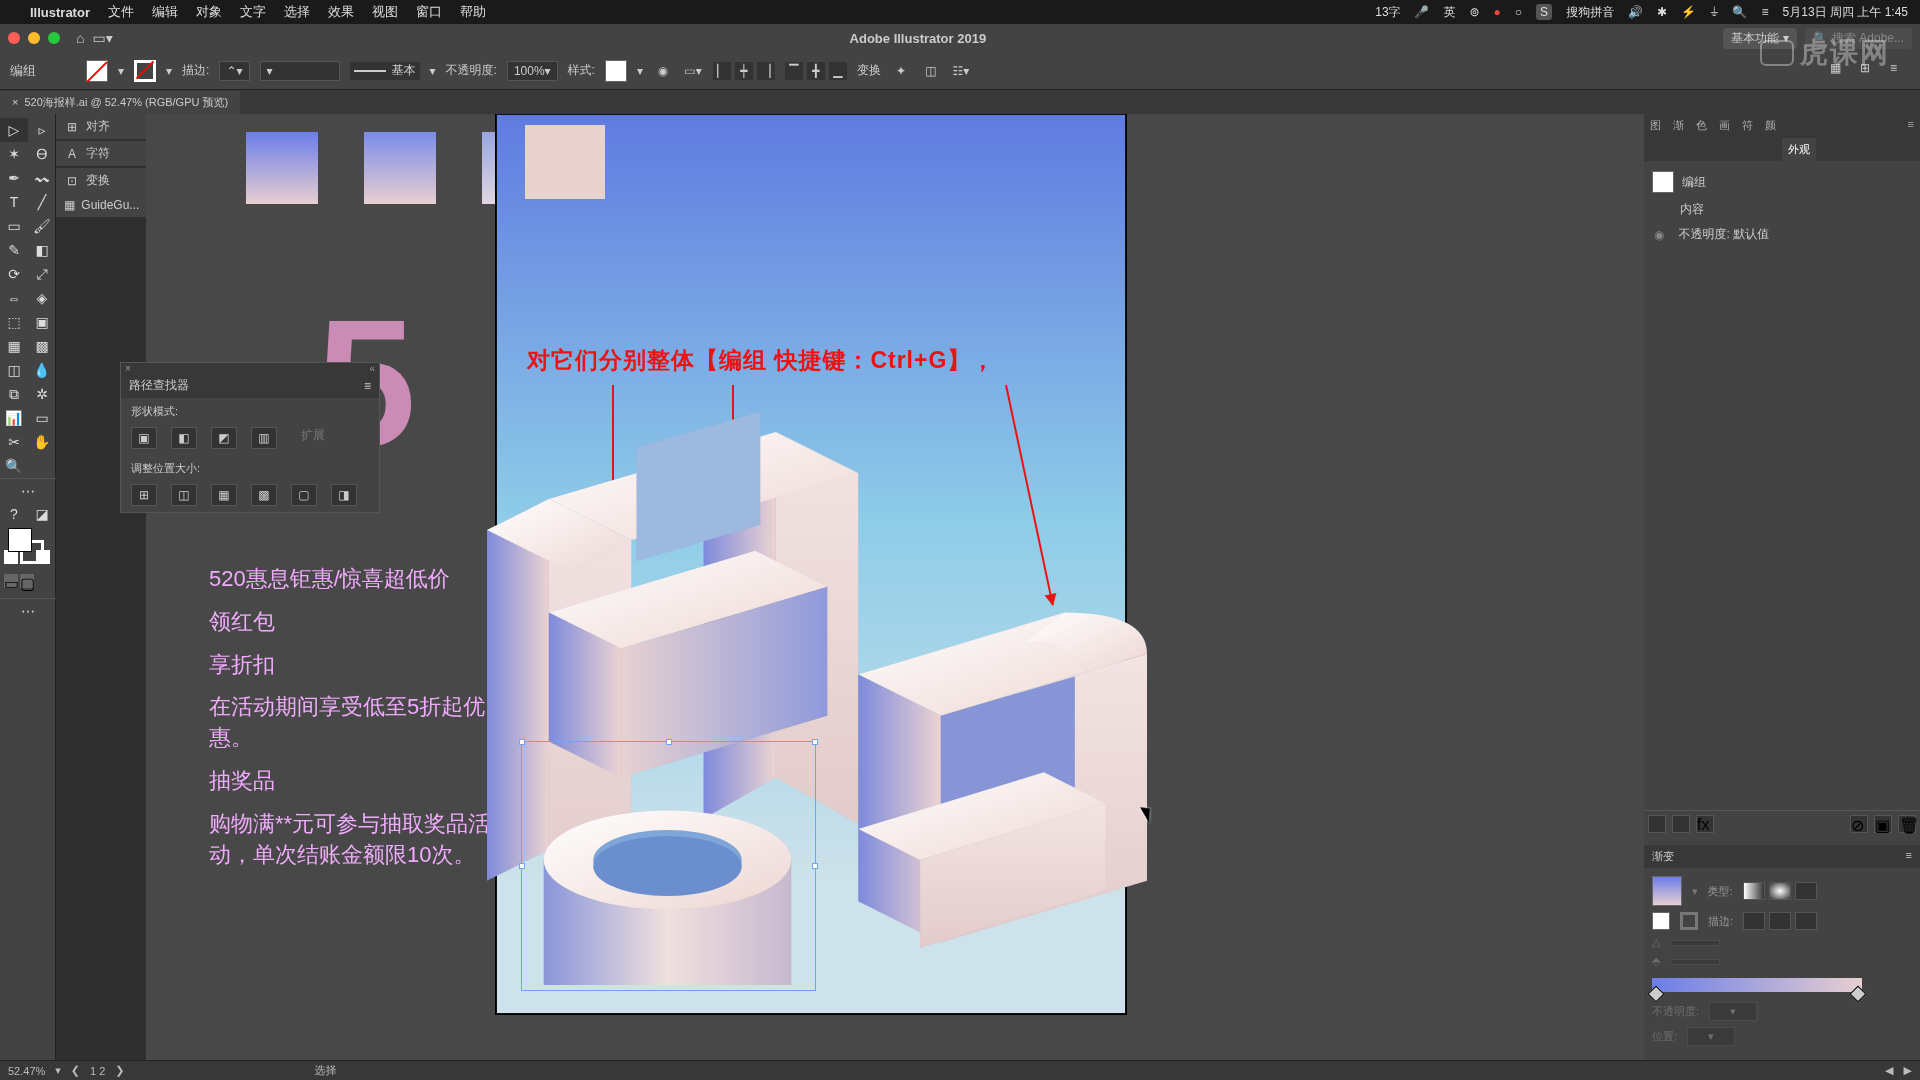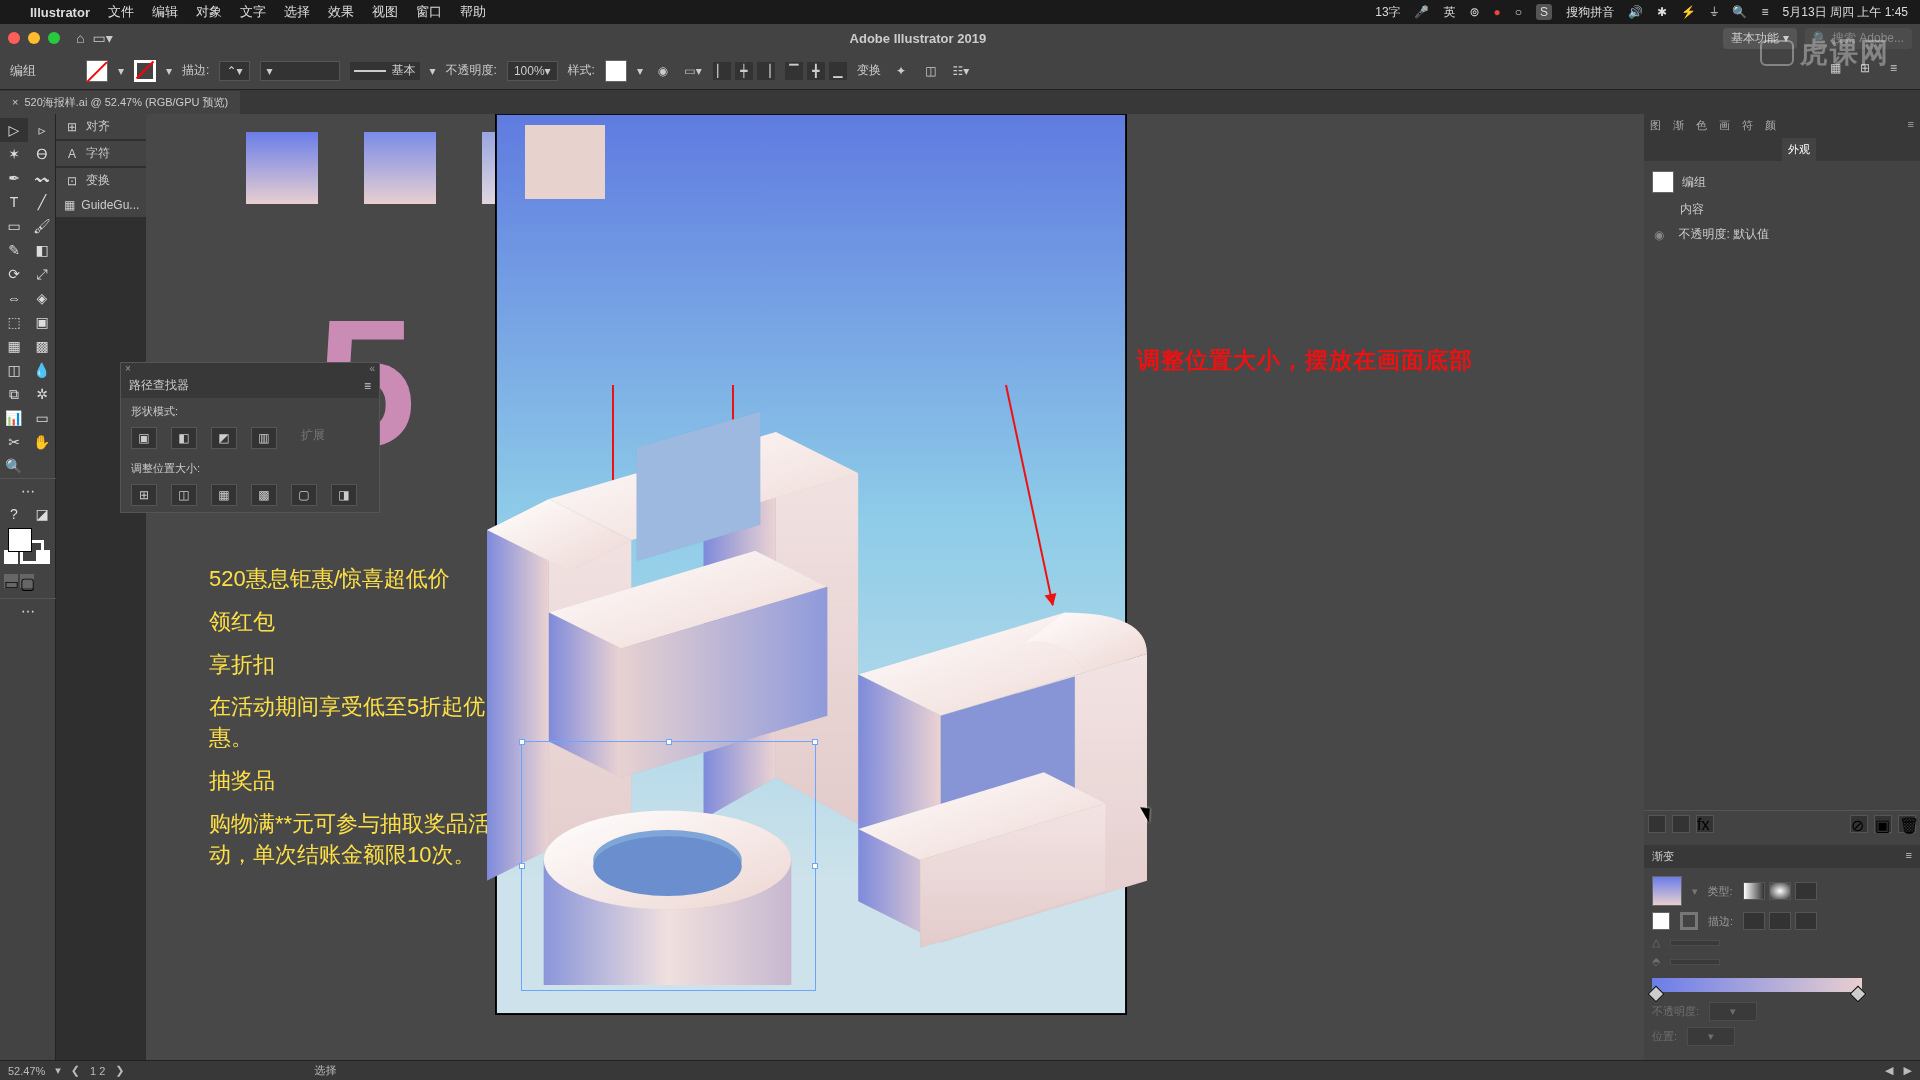--- a/index.html
+++ b/index.html
@@ -78,21 +78,21 @@
 .swatches { position: absolute; left: 100px; top: 18px; display: flex; gap: 46px; }
 .swatches .sw { width: 72px; height: 72px; }
 .sw1 { background: linear-gradient(180deg, #6a7de8, #e8cfd0); }
 .sw2 { background: linear-gradient(180deg, #7a8ce8, #e8cfd0); }
 .sw3 { background: linear-gradient(180deg, #98a6e0, #e0d6e0); }
 
 
 .big5 { position: absolute; left: 170px; top: 165px; font-size: 180px; font-weight: 900; color: #ca8bb5; font-family: Arial, sans-serif; }
 
 
-.copy-text { position: absolute; left: 63px; top: 450px; color: #fde047; font-size: 22px; line-height: 1.4; width: 290px; }
+.copy-text { position: absolute; left: 63px; top: 450px; color: #f0abfc; font-size: 22px; line-height: 1.4; width: 290px; }
 .copy-text p { margin-bottom: 12px; }
 
 
 .artboard { position: absolute; left: 350px; top: 0; width: 630px; height: 900px; background: linear-gradient(180deg, #5f7be0 0%, #8ecce8 45%, #cde2ea 85%); border: 1px solid #111; box-shadow: 0 0 0 1px #000; }
 .artboard .topsw { position: absolute; left: 28px; top: 10px; width: 80px; height: 74px; background: #e8d2ce; }
 .anno { position: absolute; left: 30px; top: 230px; color: #e11; font-size: 23px; font-weight: 600; white-space: nowrap; letter-spacing: 1px; }
 .anno2 { position: absolute; left: 640px; top: 230px; color: #e11; font-size: 23px; font-weight: 600; white-space: nowrap; letter-spacing: 1px; }
 
 
 .arrow { position: absolute; width: 2px; background: #e11; }
@@ -329,21 +329,21 @@
         <p>520惠息钜惠/惊喜超低价</p>
         <p>领红包</p>
         <p>享折扣</p>
         <p>在活动期间享受低至5折起优惠。</p>
         <p>抽奖品</p>
         <p>购物满**元可参与抽取奖品活动，单次结账金额限10次。</p>
       </div>
 
       <div class="artboard">
         <div class="topsw"></div>
-        <div class="anno2">调整位置大小，摆放在画面底部</div>
+        <div class="anno">对它们分别整体【编组 快捷键：Ctrl+G】，</div>
 
         <div class="arrow" style="left:115px; top:270px; height:270px;"></div>
         <div class="arrow" style="left:235px; top:270px; height:60px;"></div>
         <div class="arrow" style="left:508px; top:270px; height:225px; transform:rotate(-12deg); transform-origin:top;"></div>
 
         <svg class="svg3d" viewBox="0 0 640 560" style="position:absolute; left:-10px; top:290px; width:660px; height:580px;">
           <defs>
             <linearGradient id="gTop" x1="0" y1="0" x2="1" y2="1">
                 <stop offset="0" stop-color="#ffffff"></stop>
                 <stop offset="1" stop-color="#edd6d2"></stop>

